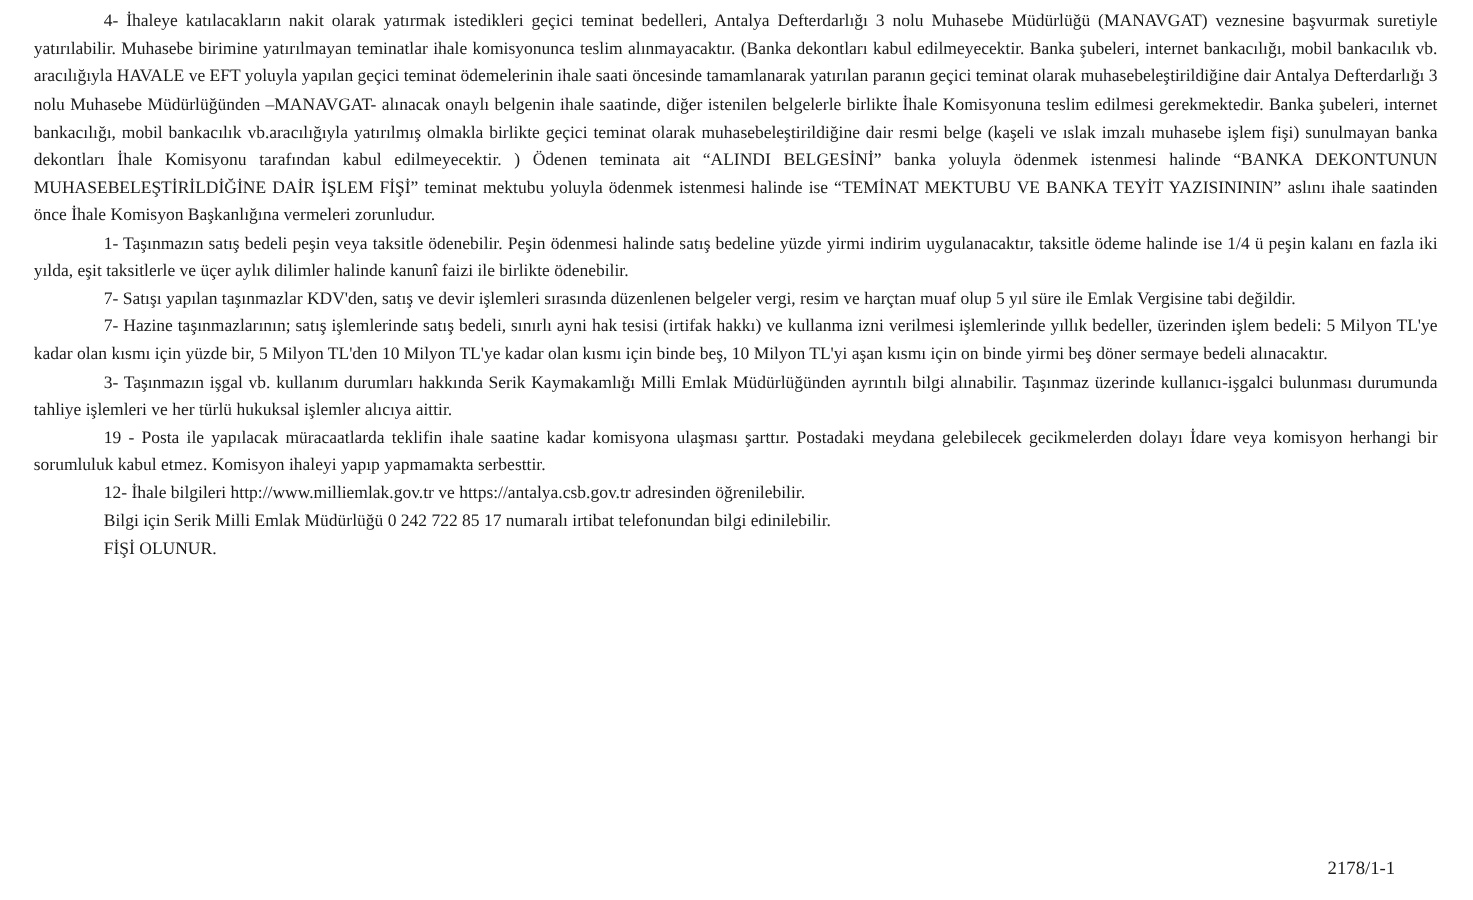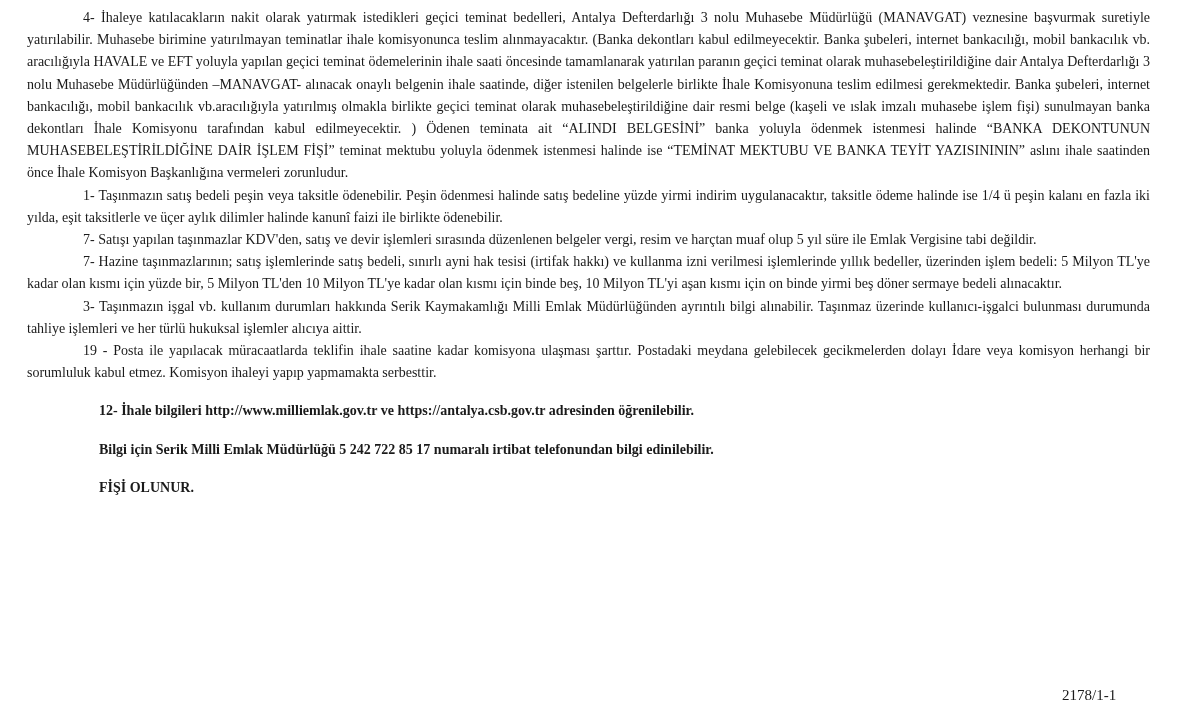--- a/index.html
+++ b/index.html
@@ -22,24 +22,23 @@
       width: 1123px;
       font-size: 14px;
       line-height: 22.2px;
     }
     .para {
       margin: 0;
       text-align: justify;
       text-indent: 56px;
     }
     .plain {
-      margin: 16px;
+      margin: 0;
       padding-left: 56px;
       white-space: nowrap;
-      font-weight: bold;
     }
     .footer-code {
       position: absolute;
       left: 1062px;
       top: 685px;
       font-size: 15px;
       line-height: 20px;
       white-space: nowrap;
     }
   </style>
@@ -47,17 +46,17 @@
 <body>
 
 <div class="doc">
   <p class="para">4- İhaleye katılacakların nakit olarak yatırmak istedikleri geçici teminat bedelleri, Antalya Defterdarlığı 3 nolu Muhasebe Müdürlüğü (MANAVGAT) veznesine başvurmak suretiyle yatırılabilir. Muhasebe birimine yatırılmayan teminatlar ihale komisyonunca teslim alınmayacaktır. (Banka dekontları kabul edilmeyecektir. Banka şubeleri, internet bankacılığı, mobil bankacılık vb. aracılığıyla HAVALE ve EFT yoluyla yapılan geçici teminat ödemelerinin ihale saati öncesinde tamamlanarak yatırılan paranın geçici teminat olarak muhasebeleştirildiğine dair Antalya Defterdarlığı 3 nolu Muhasebe Müdürlüğünden –MANAVGAT- alınacak onaylı belgenin ihale saatinde, diğer istenilen belgelerle birlikte İhale Komisyonuna teslim edilmesi gerekmektedir. Banka şubeleri, internet bankacılığı, mobil bankacılık vb.aracılığıyla yatırılmış olmakla birlikte geçici teminat olarak muhasebeleştirildiğine dair resmi belge (kaşeli ve ıslak imzalı muhasebe işlem fişi) sunulmayan banka dekontları İhale Komisyonu tarafından kabul edilmeyecektir. ) Ödenen teminata ait “ALINDI BELGESİNİ” banka yoluyla ödenmek istenmesi halinde “BANKA DEKONTUNUN MUHASEBELEŞTİRİLDİĞİNE DAİR İŞLEM FİŞİ” teminat mektubu yoluyla ödenmek istenmesi halinde ise “TEMİNAT MEKTUBU VE BANKA TEYİT YAZISINININ” aslını ihale saatinden önce İhale Komisyon Başkanlığına vermeleri zorunludur.</p>
   <p class="para">1- Taşınmazın satış bedeli peşin veya taksitle ödenebilir. Peşin ödenmesi halinde satış bedeline yüzde yirmi indirim uygulanacaktır, taksitle ödeme halinde ise 1/4 ü peşin kalanı en fazla iki yılda, eşit taksitlerle ve üçer aylık dilimler halinde kanunî faizi ile birlikte ödenebilir.</p>
   <p class="para">7- Satışı yapılan taşınmazlar KDV'den, satış ve devir işlemleri sırasında düzenlenen belgeler vergi, resim ve harçtan muaf olup 5 yıl süre ile Emlak Vergisine tabi değildir.</p>
   <p class="para">7- Hazine taşınmazlarının; satış işlemlerinde satış bedeli, sınırlı ayni hak tesisi (irtifak hakkı) ve kullanma izni verilmesi işlemlerinde yıllık bedeller, üzerinden işlem bedeli: 5 Milyon TL'ye kadar olan kısmı için yüzde bir, 5 Milyon TL'den 10 Milyon TL'ye kadar olan kısmı için binde beş, 10 Milyon TL'yi aşan kısmı için on binde yirmi beş döner sermaye bedeli alınacaktır.</p>
   <p class="para">3- Taşınmazın işgal vb. kullanım durumları hakkında Serik Kaymakamlığı Milli Emlak Müdürlüğünden ayrıntılı bilgi alınabilir. Taşınmaz üzerinde kullanıcı-işgalci bulunması durumunda tahliye işlemleri ve her türlü hukuksal işlemler alıcıya aittir.</p>
   <p class="para">19 - Posta ile yapılacak müracaatlarda teklifin ihale saatine kadar komisyona ulaşması şarttır. Postadaki meydana gelebilecek gecikmelerden dolayı İdare veya komisyon herhangi bir sorumluluk kabul etmez. Komisyon ihaleyi yapıp yapmamakta serbesttir.</p>
   <p class="plain">12- İhale bilgileri http://www.milliemlak.gov.tr ve https://antalya.csb.gov.tr adresinden öğrenilebilir.</p>
-  <p class="plain">Bilgi için Serik Milli Emlak Müdürlüğü 5 242 722 85 17 numaralı irtibat telefonundan bilgi edinilebilir.</p>
+  <p class="plain">Bilgi için Serik Milli Emlak Müdürlüğü 0 242 722 85 17 numaralı irtibat telefonundan bilgi edinilebilir.</p>
   <p class="plain">FİŞİ OLUNUR.</p>
 </div>
 
 <div class="footer-code">2178/1-1</div>
 
 </body></html>

